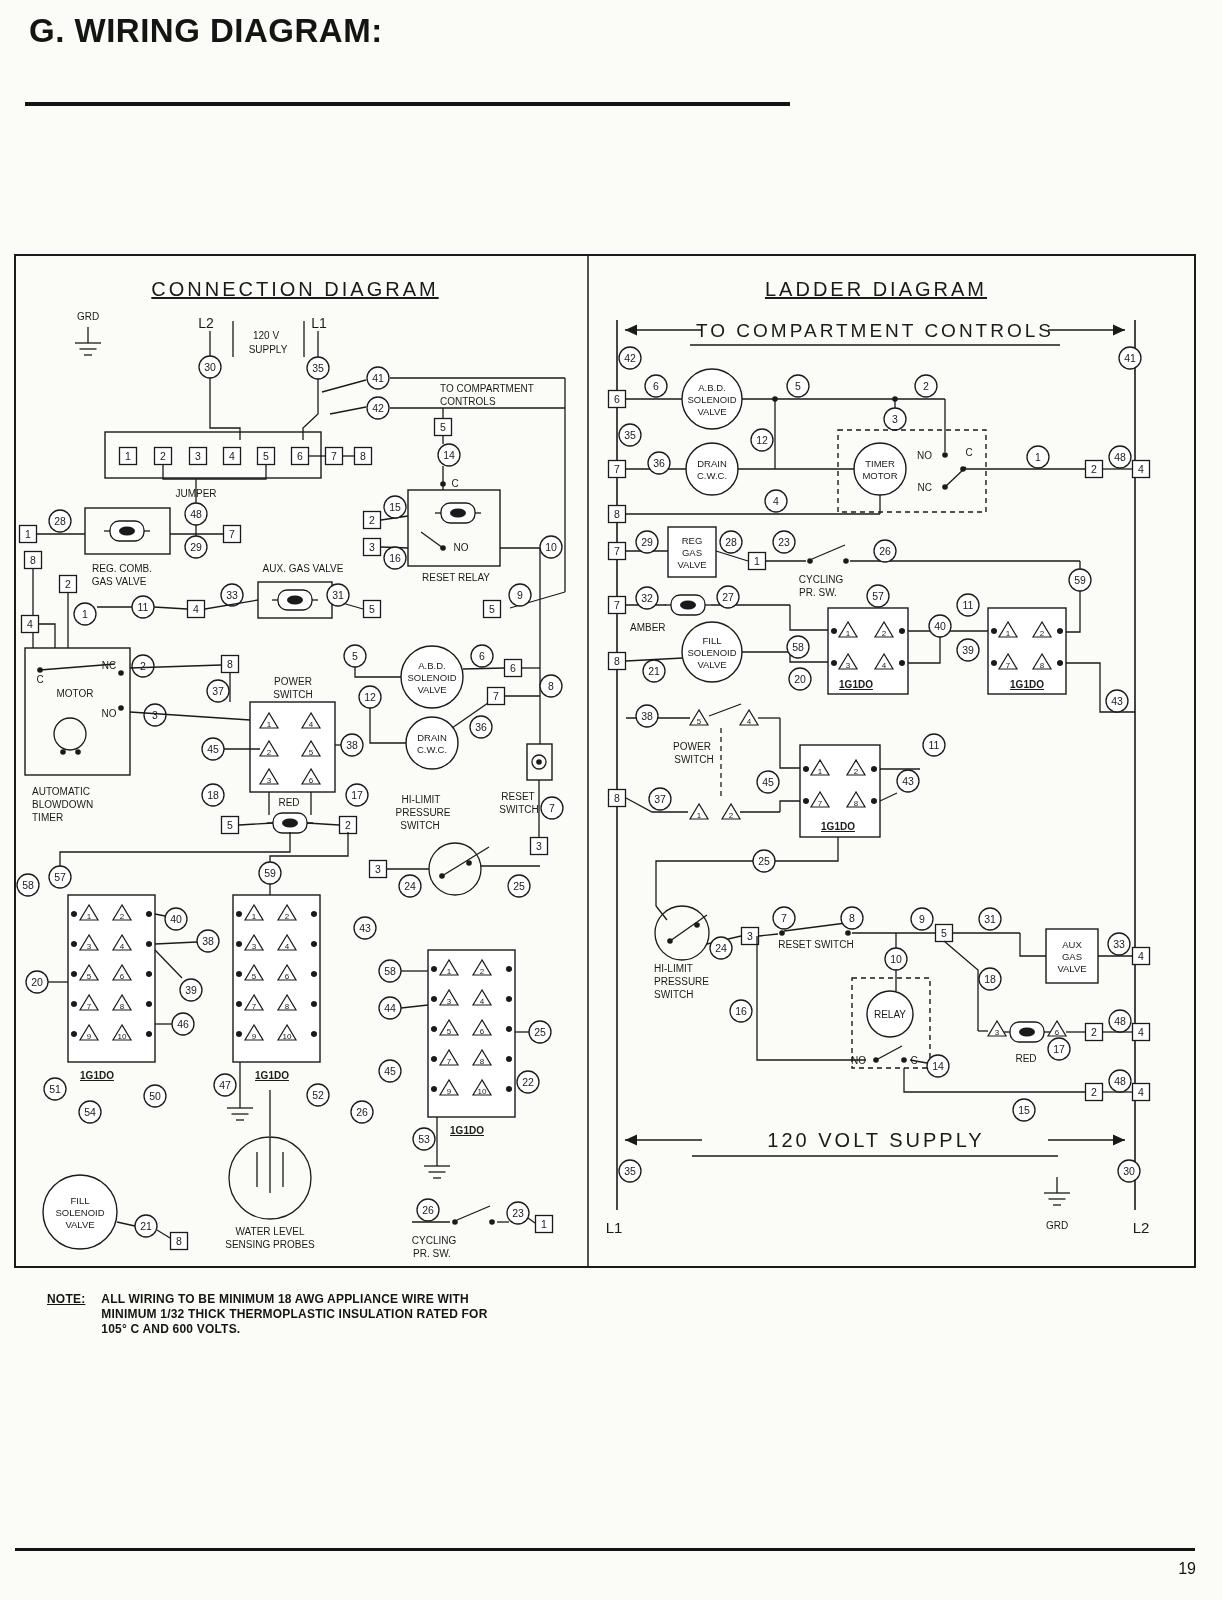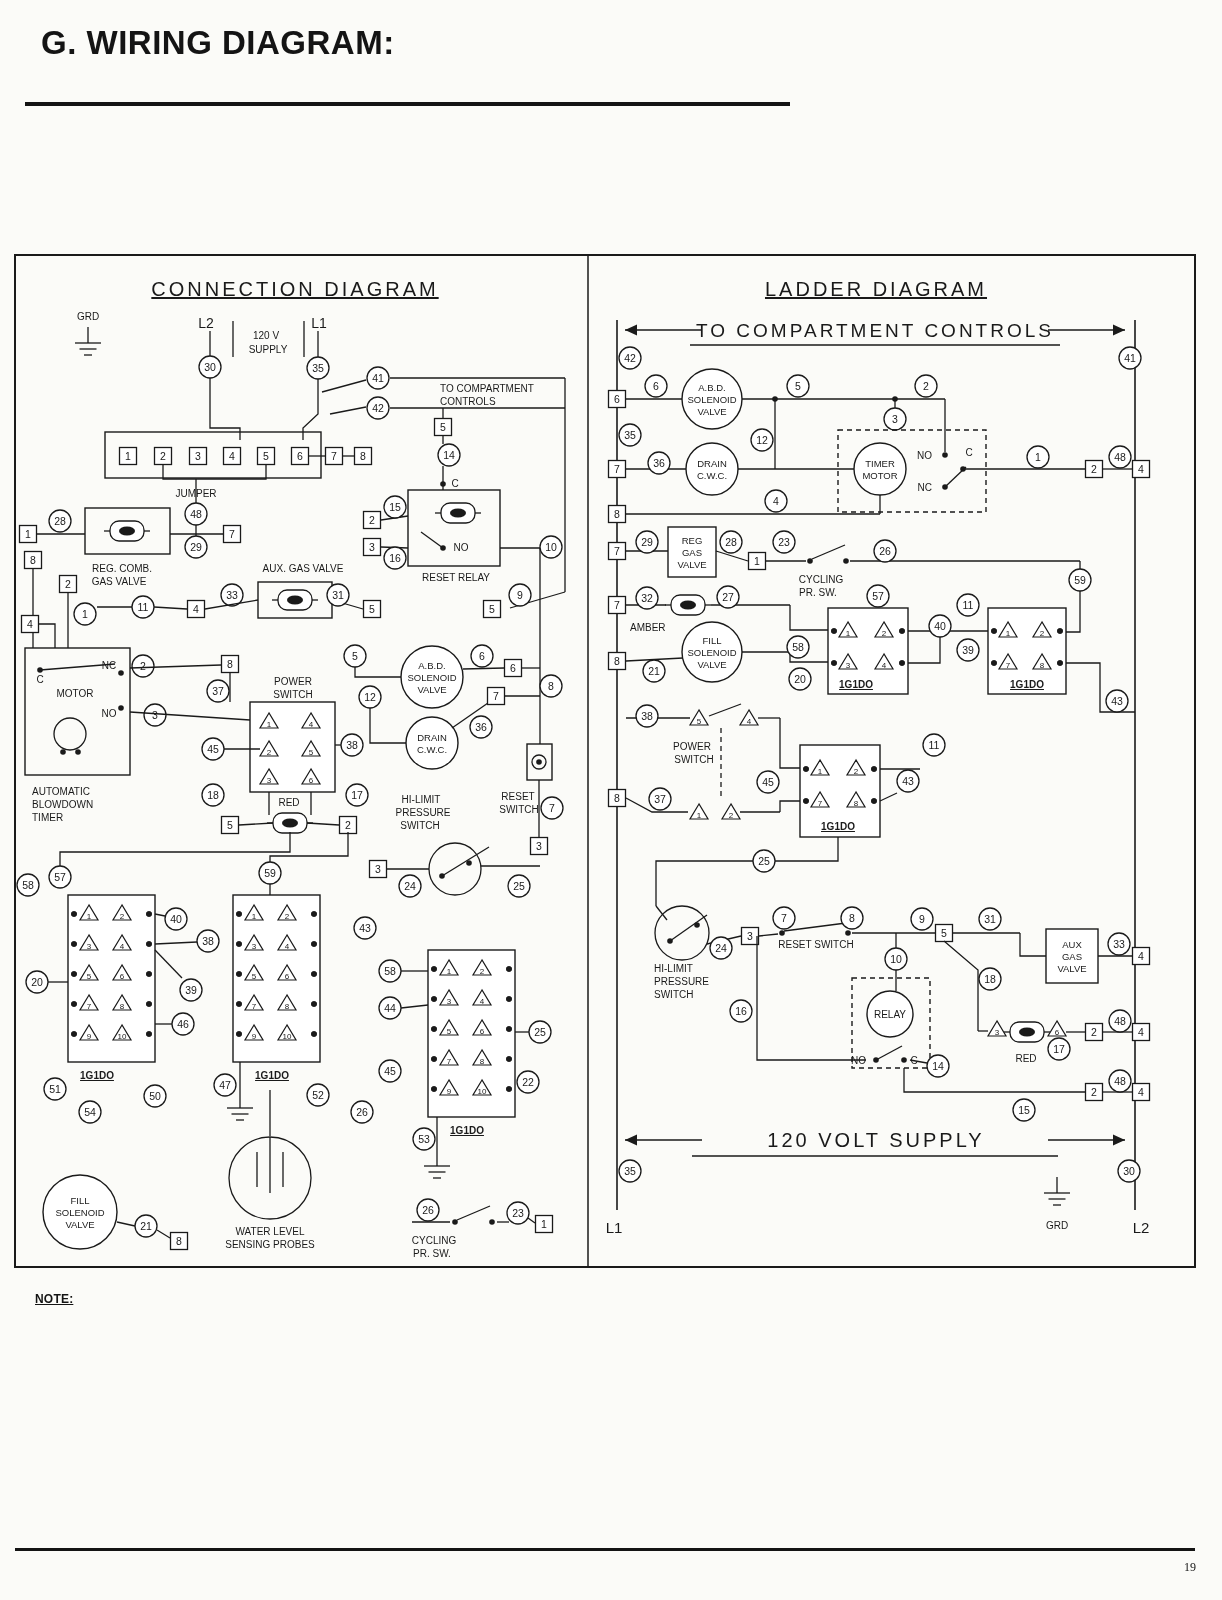--- a/index.html
+++ b/index.html
@@ -1,26 +1,26 @@
 <!DOCTYPE html>
 <html><head>
 <meta charset="utf-8">
 <style>
   html,body{margin:0;padding:0;}
   body{width:1222px;height:1600px;background:#fbfbf8;color:#141414;
        font-family:"Liberation Sans",sans-serif;position:relative;overflow:hidden;}
   .hdr{position:absolute;left:25px;top:6px;}
-  .hdr .t1,.hdr .t2{margin:16px;font-weight:700;font-size:33px;line-height:1.3;letter-spacing:.5px;}
+  .hdr .t1,.hdr .t2{margin:4px;font-weight:700;font-size:33px;line-height:1.3;letter-spacing:.5px;}
   .hdr-rule{position:absolute;left:25px;top:102px;width:765px;height:4px;background:#141414;}
   svg{position:absolute;left:0;top:0;font-family:"Liberation Sans",sans-serif;}
   .note{position:absolute;left:35px;top:1292px;display:flex;gap:16px;font-size:12px;font-weight:700;letter-spacing:.2px;}
-  .note .lbl{text-decoration:underline;white-space:nowrap;}
+  .note .lbl{text-decoration:underline;white-space:nowrap;margin-left:12px;}
   .note .lines div{line-height:15px;}
   .foot-rule{position:absolute;left:15px;top:1548px;width:1180px;height:3px;background:#141414;}
-  .page-num{position:absolute;right:26px;top:1560px;font-size:12px;font-family:Liberation Serif, serif;}
+  .page-num{position:absolute;right:26px;top:1560px;font-size:16px;}
 </style>
 </head>
 <body>
 
 <div class="hdr">
   <h1 class="t1">G. WIRING DIAGRAM:</h1>
 </div>
 <div class="hdr-rule"></div>
 
 <svg id="diagram-svg" width="1222" height="1600" viewBox="0 0 1222 1600" aria-label="wiring diagram">
@@ -839,16 +839,21 @@
     <line x1="1044" y1="1193" x2="1070" y2="1193" stroke="#1a1a1a" stroke-width="1.3"></line>
     <line x1="1048.5" y1="1199" x2="1065.5" y2="1199" stroke="#1a1a1a" stroke-width="1.3"></line>
     <line x1="1053" y1="1205" x2="1061" y2="1205" stroke="#1a1a1a" stroke-width="1.3"></line>
     <text x="1057" y="1229" fill="#1a1a1a" font-size="10" text-anchor="middle">GRD</text>
     <text x="614" y="1233" fill="#1a1a1a" font-size="15" text-anchor="middle">L1</text>
     <text x="1141" y="1233" fill="#1a1a1a" font-size="15" text-anchor="middle">L2</text>
   </svg>
 
 <div class="note">
   <div class="lbl">NOTE:</div>
+  <div class="lines">
+    <div>ALL WIRING TO BE MINIMUM 18 AWG APPLIANCE WIRE WITH</div>
+    <div>MINIMUM 1/32 THICK THERMOPLASTIC INSULATION RATED FOR</div>
+    <div>105° C AND 600 VOLTS.</div>
+  </div>
 </div>
 
 <div class="foot-rule"></div>
 <div class="page-num">19</div>
 
 </body></html>

